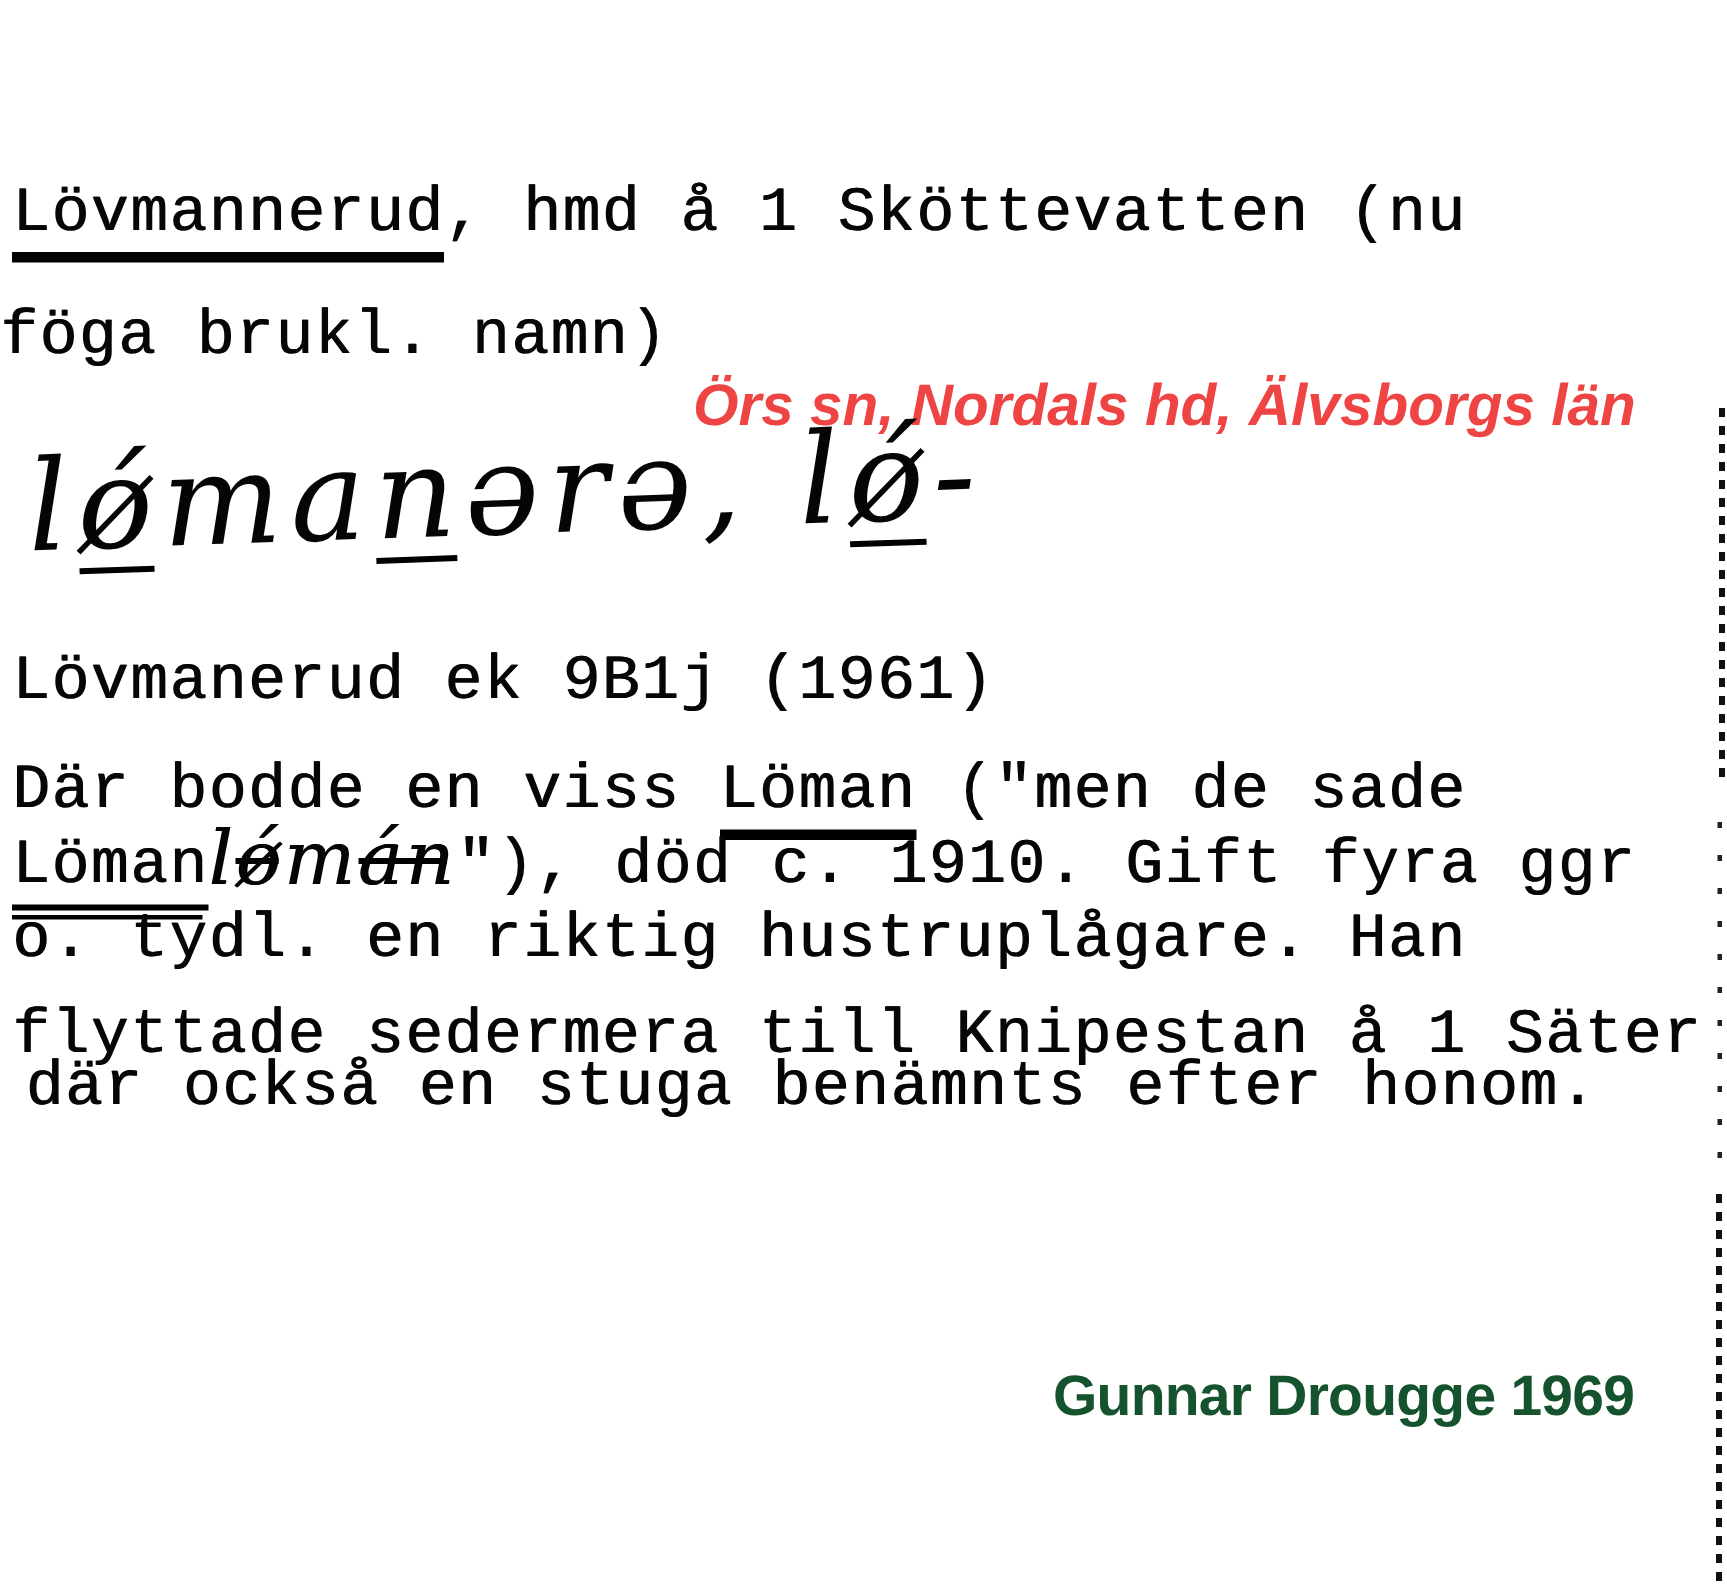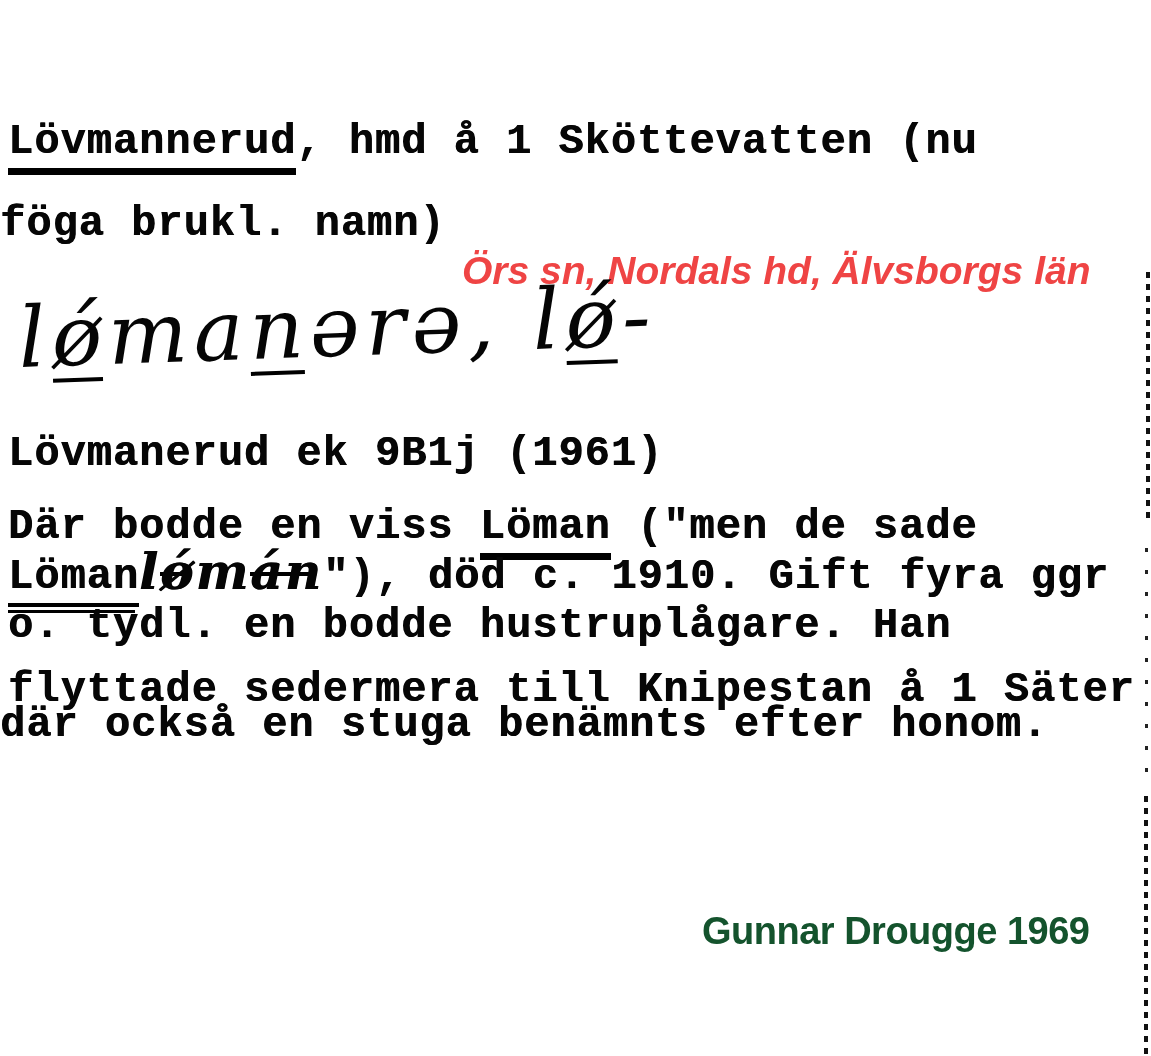--- a/index.html
+++ b/index.html
@@ -7,21 +7,21 @@
     position:relative;
     width:1151px;height:1056px;
     background:#ffffff;
     overflow:hidden;
     color:#060606;
   }
   .abs{position:absolute;white-space:pre;}
   
   .type{
     font-family:"Liberation Mono","DejaVu Sans Mono",monospace;
-    font-weight:700;
+    font-weight:400;
     font-size:42px;
     line-height:1.15;
     letter-spacing:1px;
     color:#060606;
     text-shadow:0.6px 0 0 #060606;
     text-align:right;
   }
   
   .u-heavy{
     display:inline-block;
@@ -110,23 +110,23 @@
   <div class="abs stamp" style="top:250px;left:462px;">Örs sn, Nordals hd, Älvsborgs län</div>
 
   <div class="abs hand phonetic-main" style="top:296px;left:20px;"><span>l</span><span class="pu">ǿ</span><span>ma</span><span class="pu">n</span><span>ərə, </span><span>l</span><span class="pu">ǿ</span><span>-</span></div>
 
   <div class="abs type" style="top:430px;left:8px;">Lövmanerud ek 9B1j (1961)</div>
 
   <div class="abs type" style="top:503px;left:8px;"><span>Där bodde en viss </span><span class="u-heavy">Löman</span><span> ("men de sade</span></div>
 
   <div class="abs type" style="top:553px;left:8px;"><span class="u2">Löman</span><span class="hand hand-inline">l</span><span class="hand hand-inline pu">ǿ</span><span class="hand hand-inline">m</span><span class="hand hand-inline pu">án</span><span>"), död c. 1910. Gift fyra ggr</span></div>
 
-  <div class="abs type" style="top:602px;left:8px;">o. tydl. en bodde hustruplågare. Han</div>
+  <div class="abs type" style="top:602px;left:8px;">o. tydl. en riktig hustruplågare. Han</div>
   <div class="abs type" style="top:666px;left:8px;">flyttade sedermera till Knipestan å 1 Säter</div>
-  <div class="abs type" style="top:701px;left:0;">där också en stuga benämnts efter honom.</div>
+  <div class="abs type" style="top:701px;left:17px;">där också en stuga benämnts efter honom.</div>
 
   <div class="abs signature" style="top:912px;left:702px;">Gunnar Drougge 1969</div>
 
   <div class="dash dense" style="top:272px;left:1146px;height:250px;"></div>
   <div class="dash sparse" style="top:548px;left:1145px;height:240px;"></div>
   <div class="dash dense" style="top:796px;left:1144px;height:260px;"></div>
 
 </div>
 
 </body></html>

